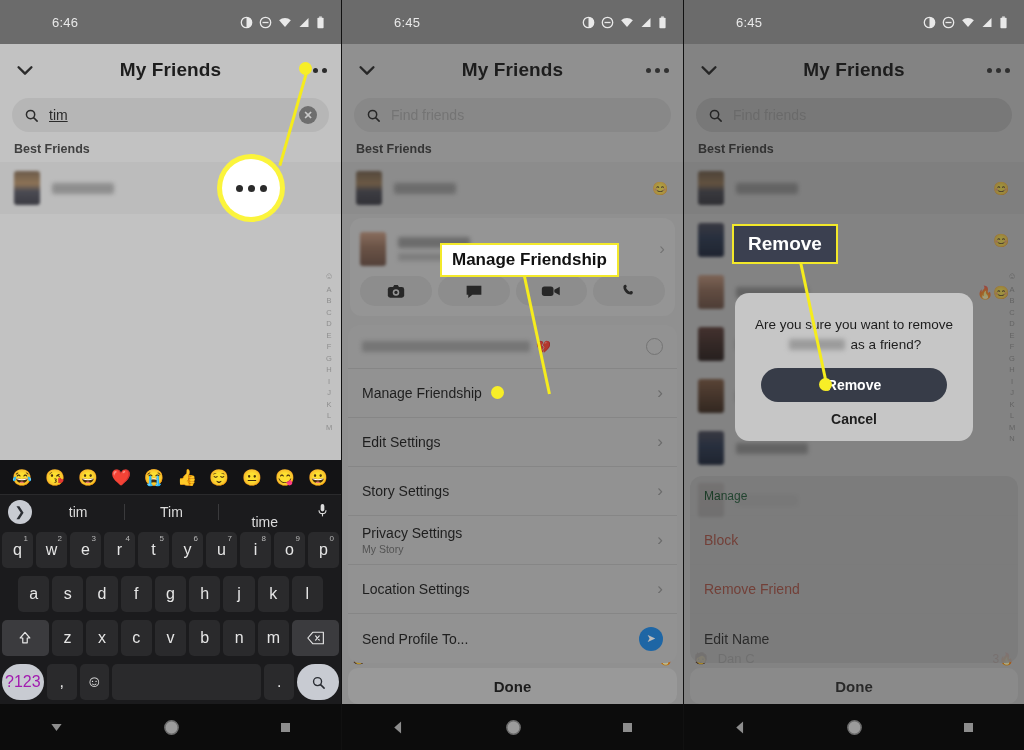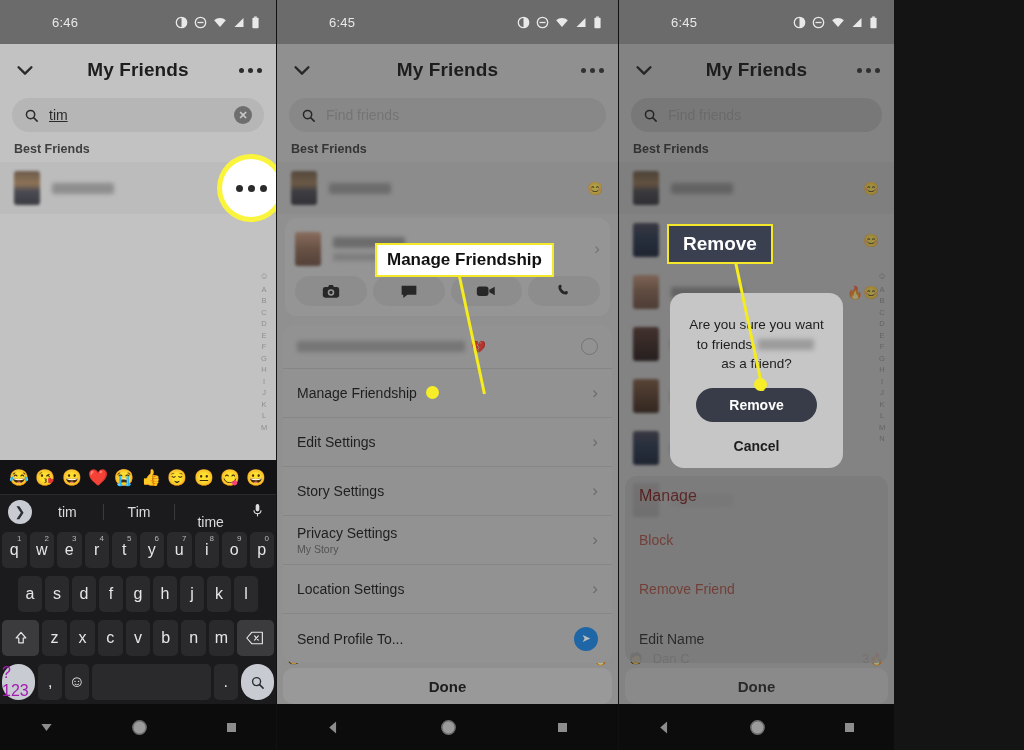--- a/index.html
+++ b/index.html
@@ -2,21 +2,21 @@
 <html><head>
 <meta charset="utf-8">
 <title>Snapchat Remove Friend Steps</title>
 <style>
   * { box-sizing: border-box; margin:0; padding:0; }
   html,body { width:1024px; height:750px; background:#1b1b1b; overflow:hidden;
               font-family:"Liberation Sans", sans-serif; }
 
   .stage { position:relative; width:1024px; height:750px; display:flex; background:#141414; }
 
-  .panel { position:relative; width:276px; height:750px; overflow:hidden;
+  .panel { position:relative; width:341px; height:750px; overflow:hidden;
            background:#1b1b1b; }
   .panel + .panel { border-left:1px solid #111; }
   .panel.p2 { width:342px; }
 
   
   .statusbar { height:44px; background:#6b6b6b; display:flex; align-items:center;
                justify-content:space-between; padding:0 16px; position:relative; z-index:4; }
   .sb-time { color:#e9e9e9; font-size:13px; font-weight:500; letter-spacing:.2px;
              margin-left:36px; }
   .sb-icons { display:flex; align-items:center; gap:6px; }
@@ -133,21 +133,21 @@
   .overlay-sheet { position:absolute; left:6px; right:6px; bottom:46px; z-index:5;
                    opacity:.88; }
   .dlg { position:absolute; left:51px; right:51px; top:249px; background:#c6c6c6;
          border-radius:14px; padding:22px 18px 14px; z-index:8; text-align:center; }
   .dlg-msg { font-size:13.5px; color:#1d1d1d; line-height:1.45; }
   .dlg-blur { display:inline-block; height:11px; width:56px; background:#9b9b9b;
               border-radius:2px; filter:blur(2.4px); vertical-align:-1px; margin:0 2px; }
   .dlg-primary { margin:14px 8px 0; height:34px; border-radius:17px; background:#373c48;
                  color:#fff; font-size:14px; font-weight:bold; display:flex;
                  align-items:center; justify-content:center; }
-  .dlg-cancel { margin-top:16px; font-size:14px; font-weight:bold; color:#1d1d1d; }
+  .dlg-cancel { margin-top:9px; font-size:14px; font-weight:bold; color:#1d1d1d; }
   .red { color:#a4483a !important; }
 
   
   .anno-line { position:absolute; background:#f5ec1d; transform-origin:top left; z-index:20; }
   .anno-dot { position:absolute; width:13px; height:13px; border-radius:50%;
               background:#f7ee27; z-index:21; }
   .anno-circle { position:absolute; border-radius:50%; background:#fff;
                  box-shadow:0 0 0 5px #fbf43c; display:flex; align-items:center;
                  justify-content:center; z-index:21; }
   .anno-circle i { width:7px; height:7px; border-radius:50%; background:#2b2b2b;
@@ -618,21 +618,21 @@
         <span>J</span>
         <span>K</span>
         <span>L</span>
         <span>M</span>
         <span>N</span>
       </div>
 
       <div class="overlay-sheet">
         <div class="sheet-card" style="background:#b5b5b5">
           <div class="srow" style="height:40px">
-            <div class="srow-label" style="color:#7f1d1d;font-size:16px">Manage</div>
+            <div class="srow-label" style="color:#14532d;font-size:12px">Manage</div>
           </div>
           <div class="srow">
             <div class="srow-label red">Block</div>
           </div>
           <div class="srow">
             <div class="srow-label red">Remove Friend</div>
           </div>
           <div class="srow">
             <div class="srow-label">Edit Name</div>
           </div>
@@ -642,21 +642,21 @@
 
       <div class="peek">
         <span style="font-size:11px">🧑</span>
         <span>Dan C</span>
         <span class="pe">3🔥</span>
       </div>
       <div class="tiny-e">E</div>
 
       <div class="dlg">
         <div class="dlg-msg">
-          <span>Are you sure you want to friends</span>
+          <span>Are you sure you want to remove</span>
           <span class="dlg-blur"></span>
           <span>as a friend?</span>
         </div>
         <div class="dlg-primary">Remove</div>
         <div class="dlg-cancel">Cancel</div>
       </div>
 
       <div class="navbar" style="position:absolute;left:0;right:0;bottom:0;z-index:9">
         <svg width="17" height="17" viewBox="0 0 20 20">
             <path d="M13 3 5 10l8 7z" fill="#8d8d8d"></path>

